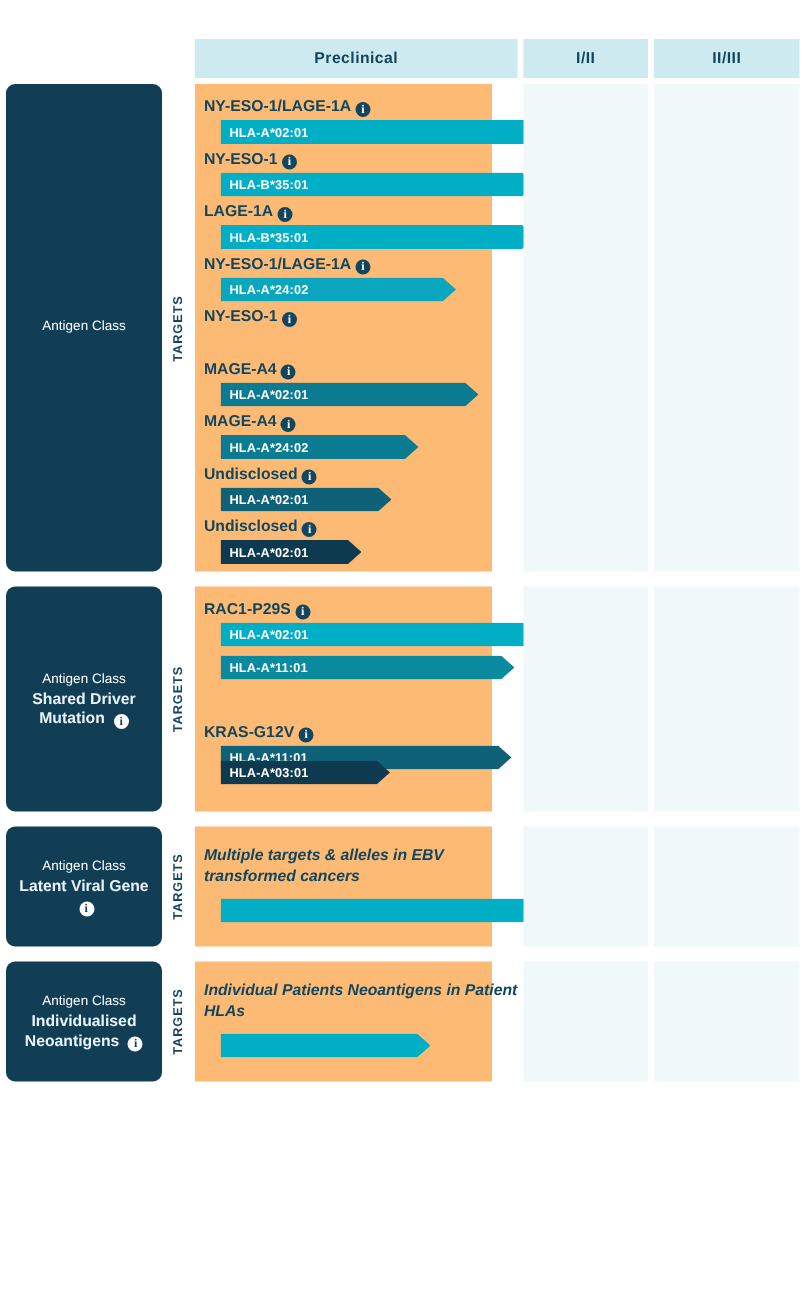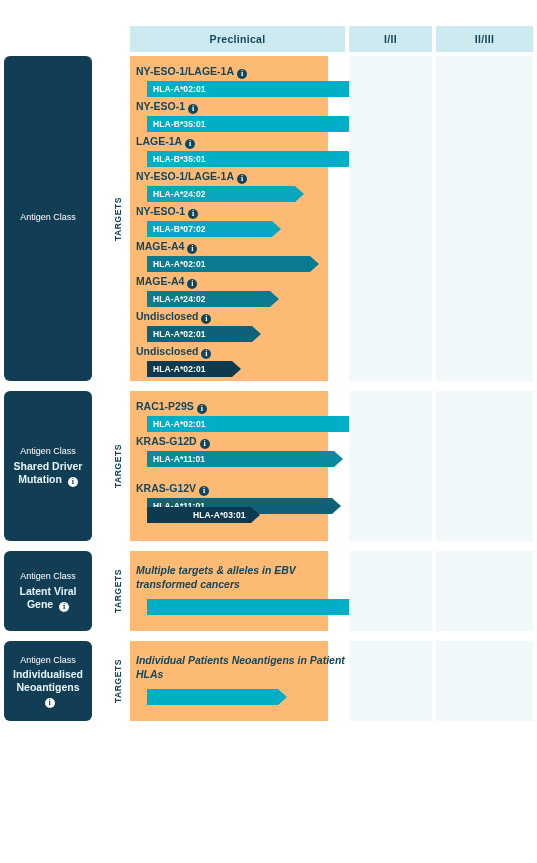--- a/index.html
+++ b/index.html
@@ -32,21 +32,21 @@
     color: #12465e;
     letter-spacing: 0.3px;
   }
   .ph-pre  { left: 130px; width: 215px; }
   .ph-i    { left: 349px; width: 83px; }
   .ph-ii   { left: 436px; width: 97px; }
 
   
   .class-panel {
     position: absolute;
-    left: 4px; width: 88px;
+    left: 4px; width: 104px;
     background: #123e55;
     border-radius: 6px;
     display: flex; flex-direction: column;
     align-items: center; justify-content: center;
     text-align: center;
     padding: 4px 6px;
   }
   .class-kicker {
     font-size: 9px; font-weight: 400; color: #ffffff;
     line-height: 1.35; margin-bottom: 2px;
@@ -149,25 +149,20 @@
       <div class="target-row" style="top: 114px;">
         <div class="target-name"><span>NY-ESO-1/LAGE-1A</span><i class="info-icon">i</i></div>
         <div class="bar-wrap">
           <div class="bar" style="width: 157px; background: rgb(9, 166, 189);">
             <span class="bar-label">HLA-A*24:02</span>
           </div>
         </div>
       </div>
       <div class="target-row" style="top: 149px;">
         <div class="target-name"><span>NY-ESO-1</span><i class="info-icon">i</i></div>
-        <div class="bar-wrap">
-          <div class="bar" style="width: 134px; background: rgb(9, 166, 189);">
-            <span class="bar-label">HLA-B*07:02</span>
-          </div>
-        </div>
       </div>
       <div class="target-row" style="top: 184px;">
         <div class="target-name"><span>MAGE-A4</span><i class="info-icon">i</i></div>
         <div class="bar-wrap">
           <div class="bar" style="width: 172px; background: rgb(10, 123, 144);">
             <span class="bar-label">HLA-A*02:01</span>
           </div>
         </div>
       </div>
       <div class="target-row" style="top: 219px;">
@@ -207,38 +202,37 @@
     <div class="grp-pre" style="top: 391px; height: 150px;">
       <div class="target-row" style="top: 9px;">
         <div class="target-name"><span>RAC1-P29S</span><i class="info-icon">i</i></div>
         <div class="bar-wrap">
           <div class="bar" style="width: 214px; background: rgb(0, 175, 198);">
             <span class="bar-label">HLA-A*02:01</span>
           </div>
         </div>
       </div>
       <div class="target-row" style="top: 44px;">
-        <div class="target-name"><span>KRAS-G12D</span><i class="info-icon">i</i></div>
         <div class="bar-wrap">
           <div class="bar" style="width: 196px; background: rgb(10, 138, 159);">
             <span class="bar-label">HLA-A*11:01</span>
           </div>
         </div>
       </div>
       <div class="target-row" style="top: 79px; margin-top: 12px;">
         <div class="target-name"><span>KRAS-G12V</span><i class="info-icon">i</i></div>
         <div class="bar-wrap">
           <div class="bar" style="width: 194px; background: rgb(15, 97, 120);">
             <span class="bar-label">HLA-A*11:01</span>
           </div>
         </div>
       </div>
       <div class="target-row" style="top: 114px;">
         <div class="bar-wrap">
-          <div class="bar" style="width: 113px; background: rgb(13, 58, 79); padding-left: 40px;">
+          <div class="bar" style="width: 113px; background: rgb(13, 58, 79);">
             <span class="bar-label">HLA-A*03:01</span>
           </div>
         </div>
       </div>
     </div>
     <div class="grp-i" style="top: 391px; height: 150px;"></div>
     <div class="grp-ii" style="top: 391px; height: 150px;"></div>
     <div class="class-panel" style="top: 551px; height: 80px;">
       <div class="class-kicker">Antigen Class</div>
       <div class="class-name"><span>Latent Viral Gene</span> <i class="info-icon">i</i></div>

